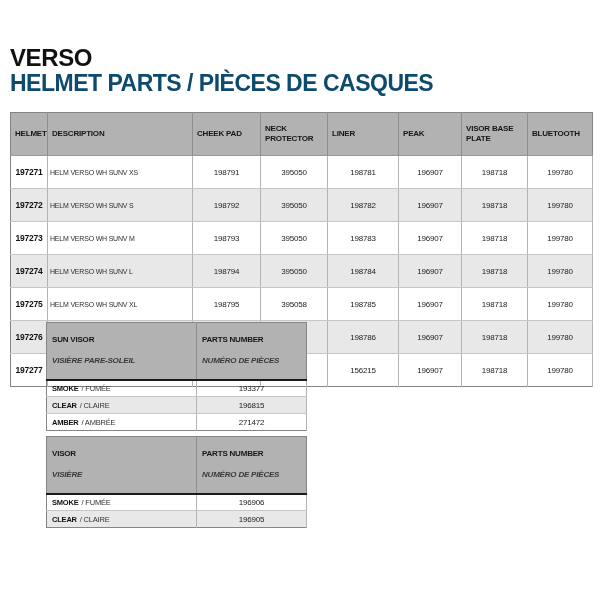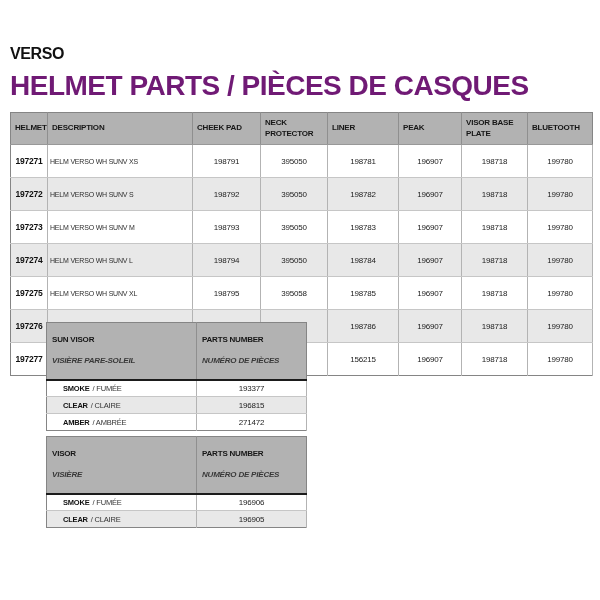--- a/index.html
+++ b/index.html
@@ -1,39 +1,39 @@
 <!DOCTYPE html>
 <html><head>
 <meta charset="utf-8">
 <style>
   html,body{margin:0;padding:0;}
   body{
     width:600px;height:600px;background:#ffffff;position:relative;
     font-family:"Liberation Sans",sans-serif;color:#1a1a1a;overflow:hidden;
   }
   .title1{
-    position:absolute;left:10px;top:46px;font-size:16px;font-weight:bold;
+    position:absolute;left:10px;top:46px;font-size:24px;font-weight:bold;
     letter-spacing:-0.4px;line-height:1;color:#111;
   }
   .title2{
-    position:absolute;left:10px;top:72px;font-size:28px;font-weight:bold;
-    letter-spacing:-0.5px;line-height:1;color:#701a75;
+    position:absolute;left:10px;top:72px;font-size:23px;font-weight:bold;
+    letter-spacing:-0.5px;line-height:1;color:#0c4a6e;
   }
   table{border-collapse:collapse;table-layout:fixed;}
   .main{position:absolute;left:10px;top:112px;width:582px;border:1px solid #858585;}
   .sub{position:absolute;left:10px;width:260px;border:1px solid #858585;margin-left:36px;}
   .sub.sunvisor{top:322px;}
   .sub.visor{top:436px;}
 
   th{
     background:#b2b2b2;font-size:8px;font-weight:bold;text-align:left;
     padding:2px 4px;vertical-align:middle;line-height:1.3;
     border-right:1px solid #8f8f8f;letter-spacing:-0.2px;white-space:pre-line;
   }
-  .main thead tr.hdr-en{height:32px;}
+  .main thead tr.hdr-en{height:43px;}
   .main thead tr.hdr-fr{height:27px;}
   .main thead tr.hdr-en th{border-bottom:1px solid #989898;color:#161616;}
   .main thead tr.hdr-fr th{border-bottom:2px solid #1b1b1b;color:#333333;}
   .main tbody tr{height:33px;}
   .main tbody tr:nth-child(even){background:#e8e8e8;}
   .main tbody td{
     border-right:1px solid #b3b3b3;border-bottom:1px solid #c6c6c6;
     vertical-align:middle;padding:0 2px;letter-spacing:-0.2px;
   }
   .main tbody tr:last-child td{border-bottom:none;}
@@ -44,21 +44,21 @@
   .sub thead th{border-bottom:2px solid #1b1b1b;height:22px;padding:2px 5px;}
   .sub thead th .h-en{display:block;color:#161616;}
   .sub thead th .h-fr{display:block;color:#383838;font-style:italic;}
   .sub tbody tr{height:17px;}
   .sub tbody tr:nth-child(even){background:#e8e8e8;}
   .sub tbody td{
     border-right:1px solid #b3b3b3;border-bottom:1px solid #c6c6c6;
     vertical-align:middle;letter-spacing:-0.2px;
   }
   .sub tbody tr:last-child td{border-bottom:none;}
-  td.c-label{font-size:7.5px;text-align:left;padding-left:16px;font-weight:bold;color:#111;}
+  td.c-label{font-size:7.5px;text-align:left;padding-left:5px;font-weight:bold;color:#111;}
   td.c-label .fr{font-weight:normal;color:#333;margin-left:3px;}
   th:last-child,td:last-child{border-right:none;}
 </style>
 </head>
 <body>
 
 <div class="title1">VERSO</div>
 <div class="title2">HELMET PARTS / PIÈCES DE CASQUES</div>
 
 <table class="main">

